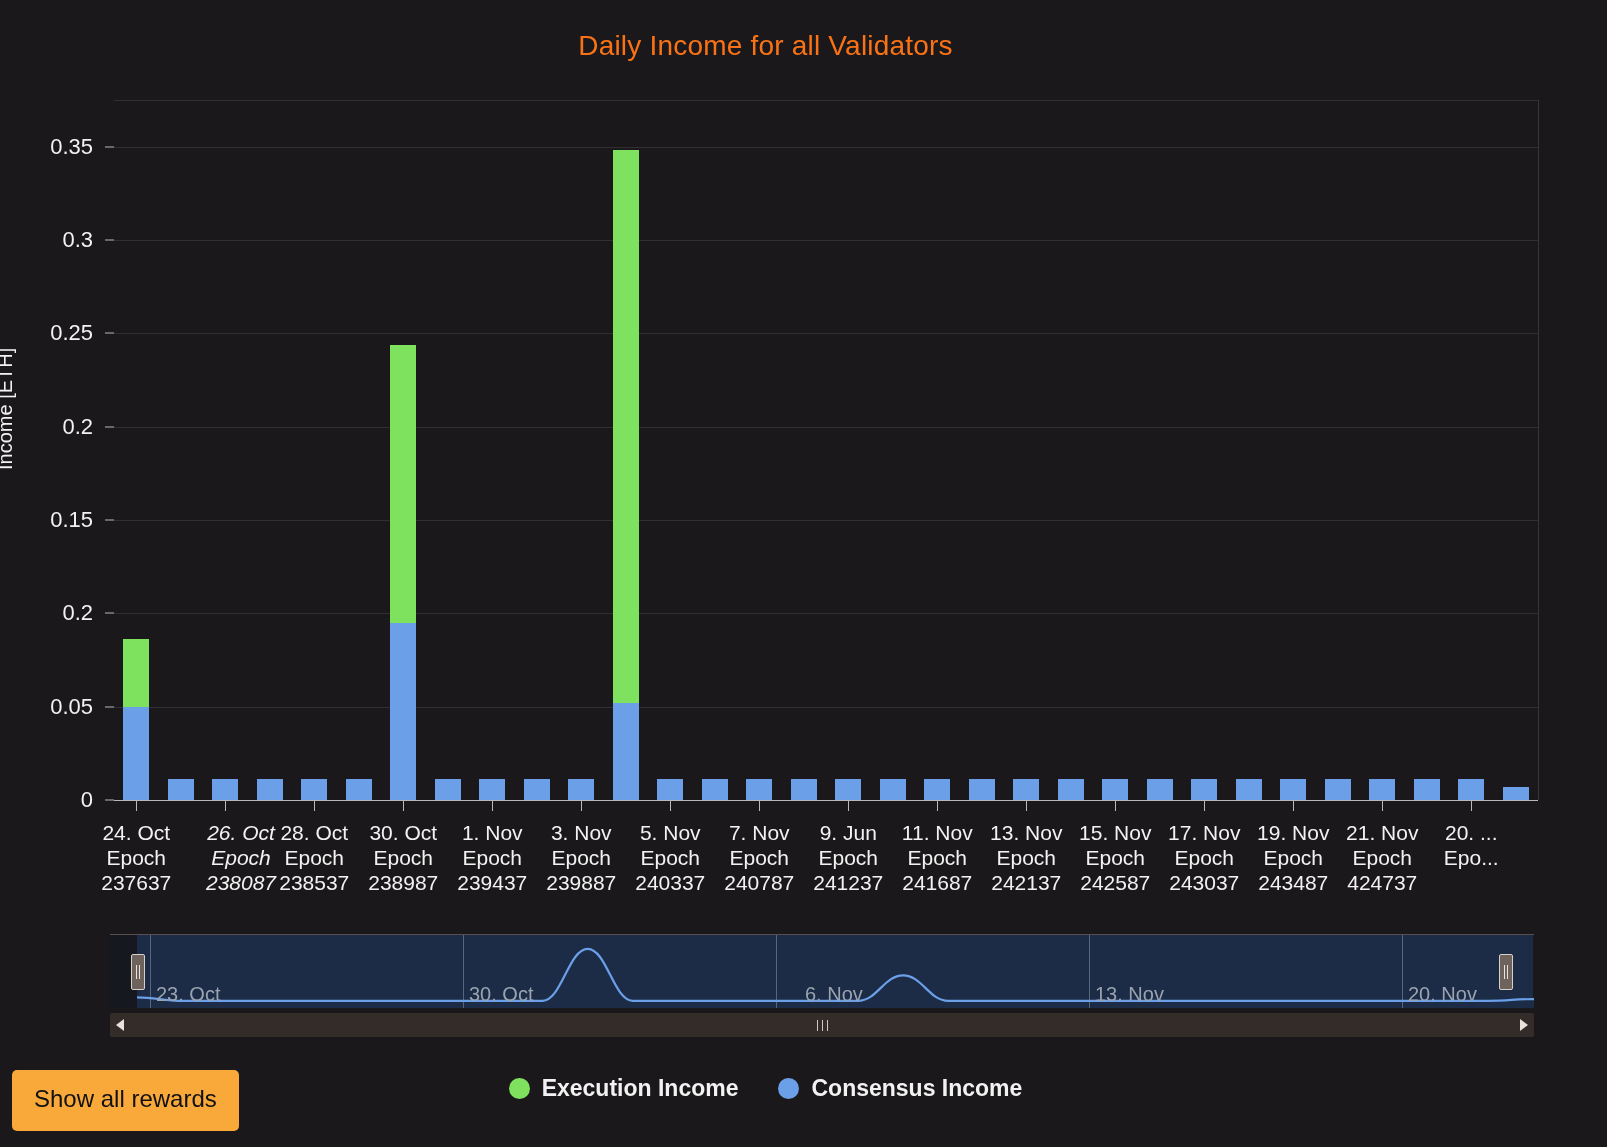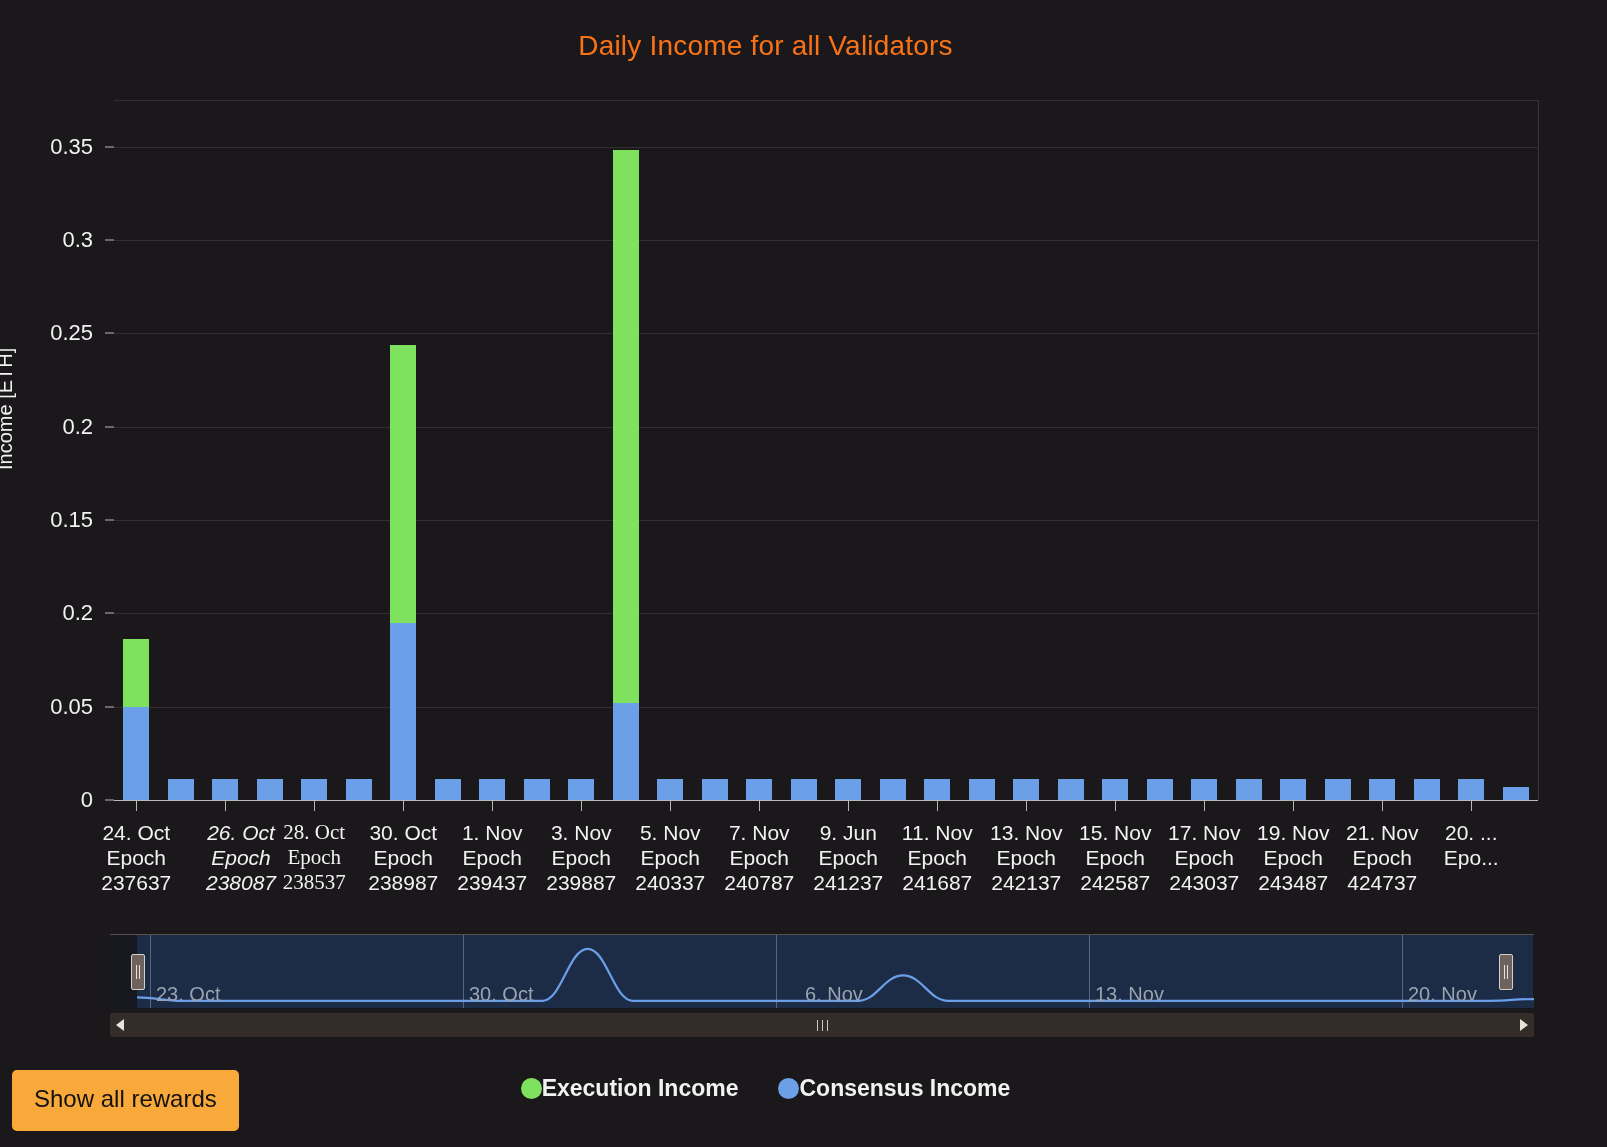--- a/index.html
+++ b/index.html
@@ -272,21 +272,21 @@
     top: 1075px;
     width: 1531px;
     display: flex;
     justify-content: center;
     align-items: center;
     gap: 40px;
   }
   .legend-item {
     display: flex;
     align-items: center;
-    gap: 0;
+    gap: 12px;
     font-size: 23px;
     font-weight: bold;
     color: #f2f2f2;
     cursor: pointer;
   }
   .legend-dot {
     width: 21px;
     height: 21px;
     border-radius: 50%;
     display: block;
@@ -454,21 +454,21 @@
         <div>Epoch</div>
         <div>237637</div>
       </div>
       <div class="xtick-mark" style="left: 225.25px;"></div>
       <div class="xlabel" style="left: 241px; font-style: italic;">
         <div>26. Oct</div>
         <div>Epoch</div>
         <div>238087</div>
       </div>
       <div class="xtick-mark" style="left: 314.25px;"></div>
-      <div class="xlabel" style="left: 314.25px; font-family: Liberation Serif, serif;">
+      <div class="xlabel" style="left: 314.25px;">
         <div>28. Oct</div>
         <div>Epoch</div>
         <div>238537</div>
       </div>
       <div class="xtick-mark" style="left: 403.25px;"></div>
       <div class="xlabel" style="left: 403.25px;">
         <div>30. Oct</div>
         <div>Epoch</div>
         <div>238987</div>
       </div>

